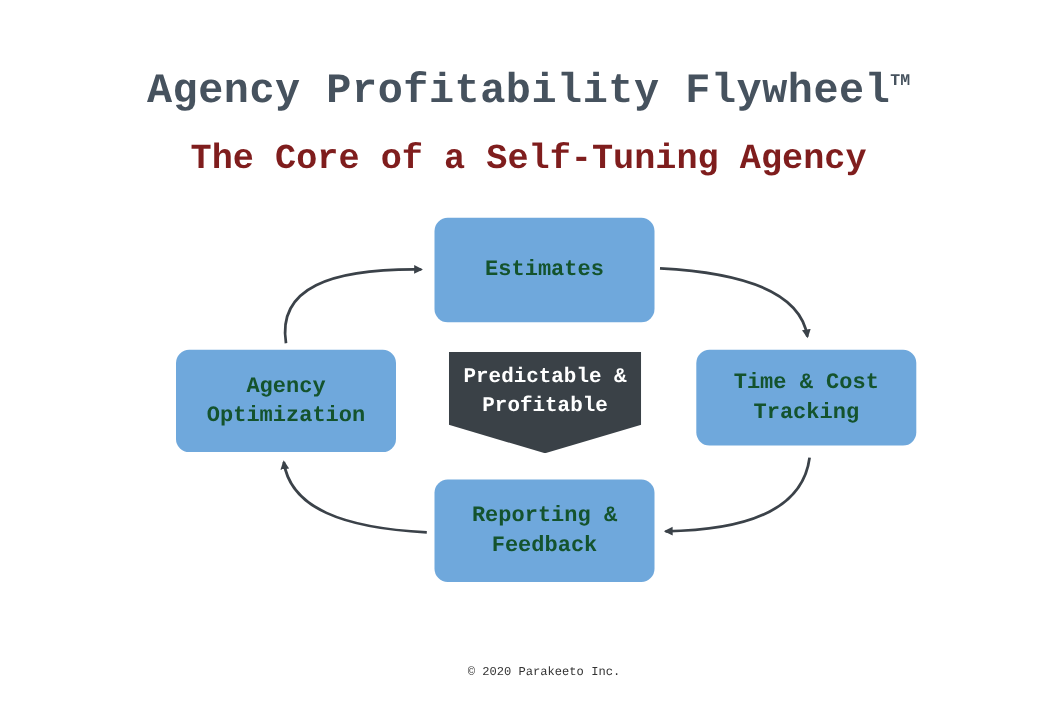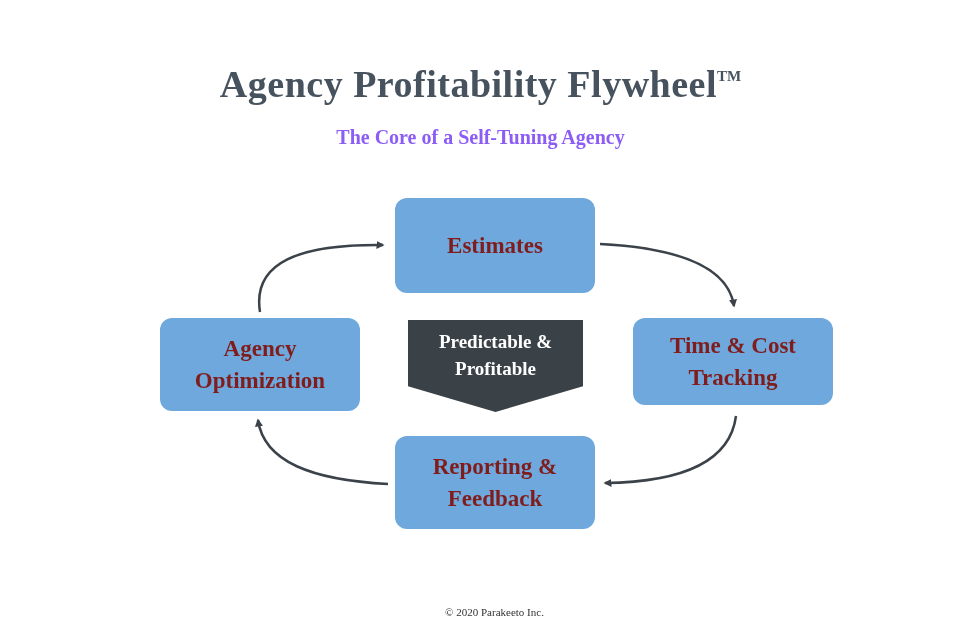--- a/index.html
+++ b/index.html
@@ -1,21 +1,21 @@
 <!DOCTYPE html>
 <html><head>
 <meta charset="utf-8">
 <style>
   html, body { margin: 0; padding: 0; background: #ffffff; }
   .page {
     position: relative;
     width: 961px;
     height: 638px;
     background: #ffffff;
-    font-family: Liberation Serif, serif;
+    font-family: Liberation Mono, monospace;
     overflow: hidden;
   }
   .title {
     position: absolute;
     top: 62px;
     left: 0;
     width: 100%;
     text-align: center;
     font-size: 38px;
     font-weight: 700;
@@ -27,32 +27,32 @@
     vertical-align: 16px;
     font-weight: 700;
     letter-spacing: 0;
   }
   .subtitle {
     position: absolute;
     top: 126px;
     left: 0;
     width: 100%;
     text-align: center;
-    font-size: 20px;
+    font-size: 32px;
     font-weight: 600;
-    color: #8b5cf6;
+    color: #7f1d1d;
   }
   .node {
     position: absolute;
     width: 200px;
     border-radius: 12px;
     background: #6fa8dc;
-    color: #7f1d1d;
+    color: #14532d;
     font-weight: 700;
-    font-size: 23px;
+    font-size: 20px;
     line-height: 1.35;
     display: flex;
     align-items: center;
     justify-content: center;
     text-align: center;
     padding: 0 18px;
     box-sizing: border-box;
   }
   .node-estimates { left: 395px; top: 198px; height: 95px; }
   .node-process   { left: 160px; top: 318px; height: 93px; }

